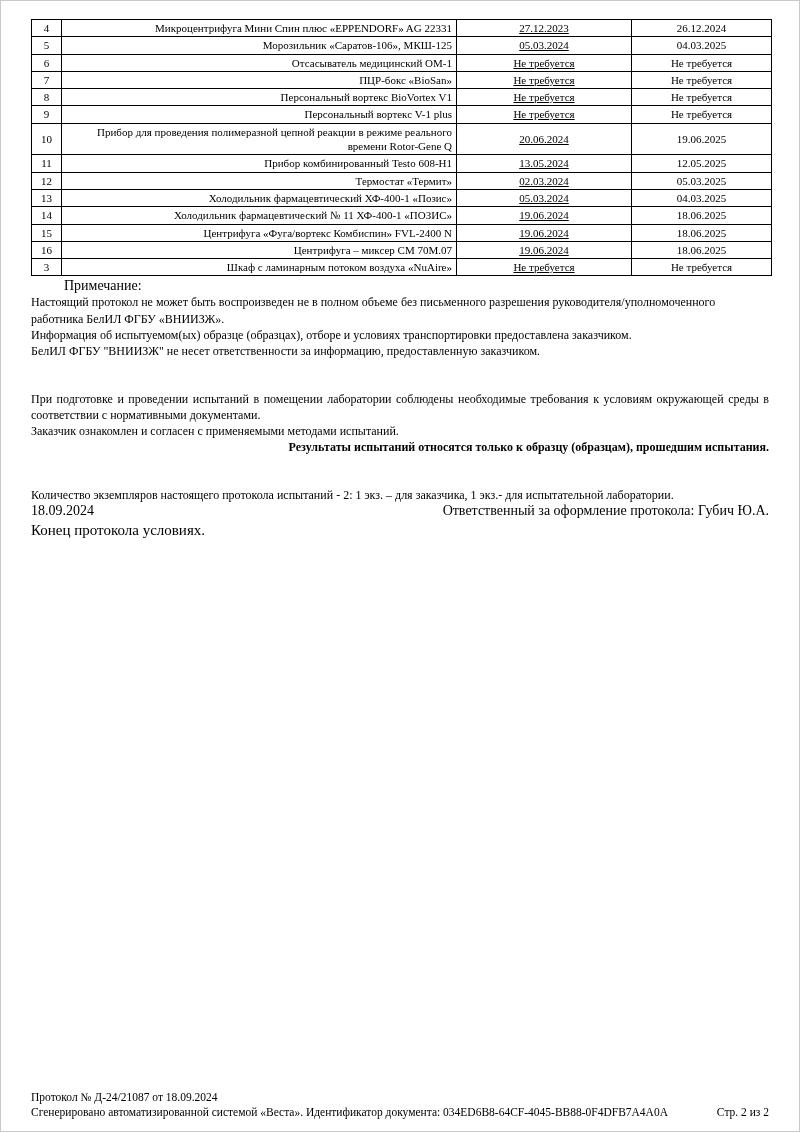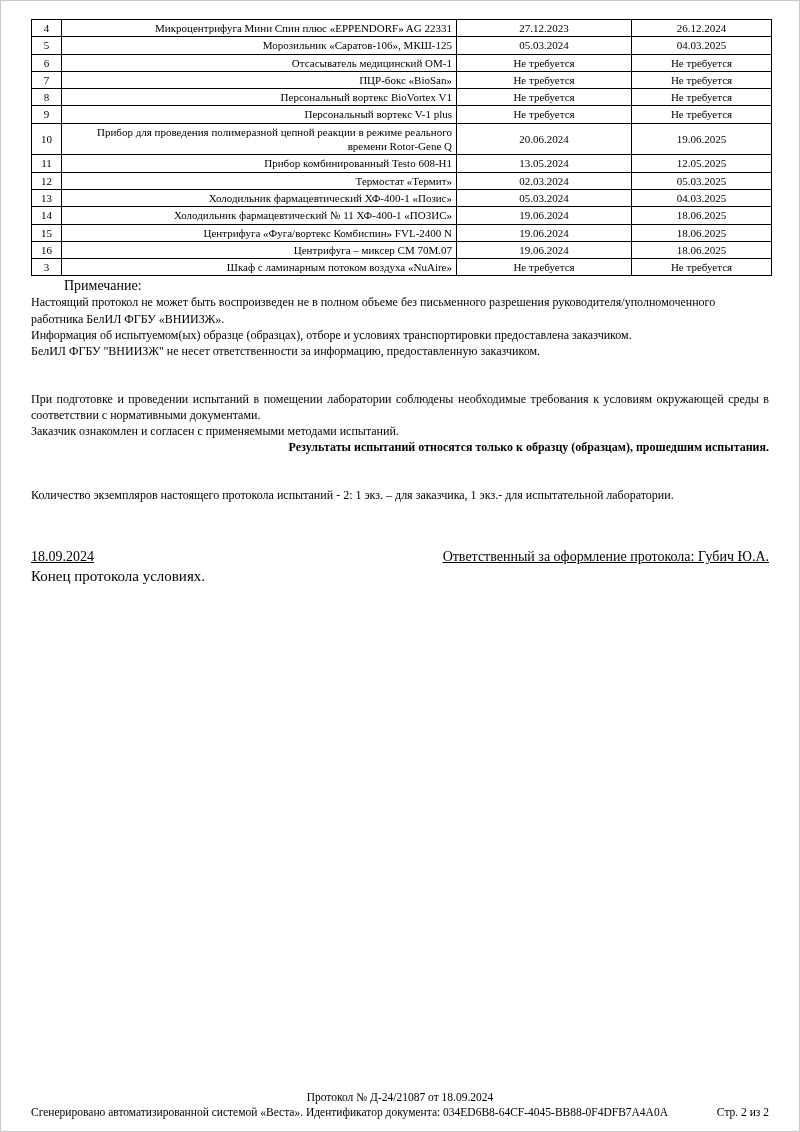--- a/index.html
+++ b/index.html
@@ -21,46 +21,43 @@
   table.equip td {
     border: 1px solid #000;
     font-size: 11px;
     line-height: 1.3;
     padding: 1px 4px;
     vertical-align: middle;
     overflow: hidden;
   }
   td.num  { width: 30px;  text-align: center; padding-left: 1px; padding-right: 1px; }
   td.name { width: 395px; text-align: right; }
-  td.date { width: 175px; text-align: center; }
+  td.date { width: 175px; text-align: center; text-decoration: underline; }
   td.date2 { width: 140px; text-align: center; }
   .notes-title { font-size: 14px; margin-top: 2px; margin-left: 33px; }
   .notes p {
     font-size: 12px;
     line-height: 1.34;
     text-align: left;
   }
   .notes p:nth-child(4),
   .notes p:nth-child(7) { text-align: justify; margin-top: 32px; }
   .notes p:nth-child(6) { font-weight: bold; text-align: right; }
   .sig-row {
     display: flex;
     justify-content: space-between;
     align-items: flex-end;
     font-size: 14px;
-    margin-top: 46px;
-    text-decoration: underline;
   }
   .end-line { font-size: 15px; margin-top: 3px; }
   .footer {
     position: absolute;
     left: 30px; right: 30px; bottom: 10px;
     font-size: 11.5px;
     line-height: 1.35;
-    text-align: center;
   }
   .footer-bottom {
     display: flex;
     justify-content: space-between;
   }
 </style>
 </head>
 <body>
 
 <div class="page">

